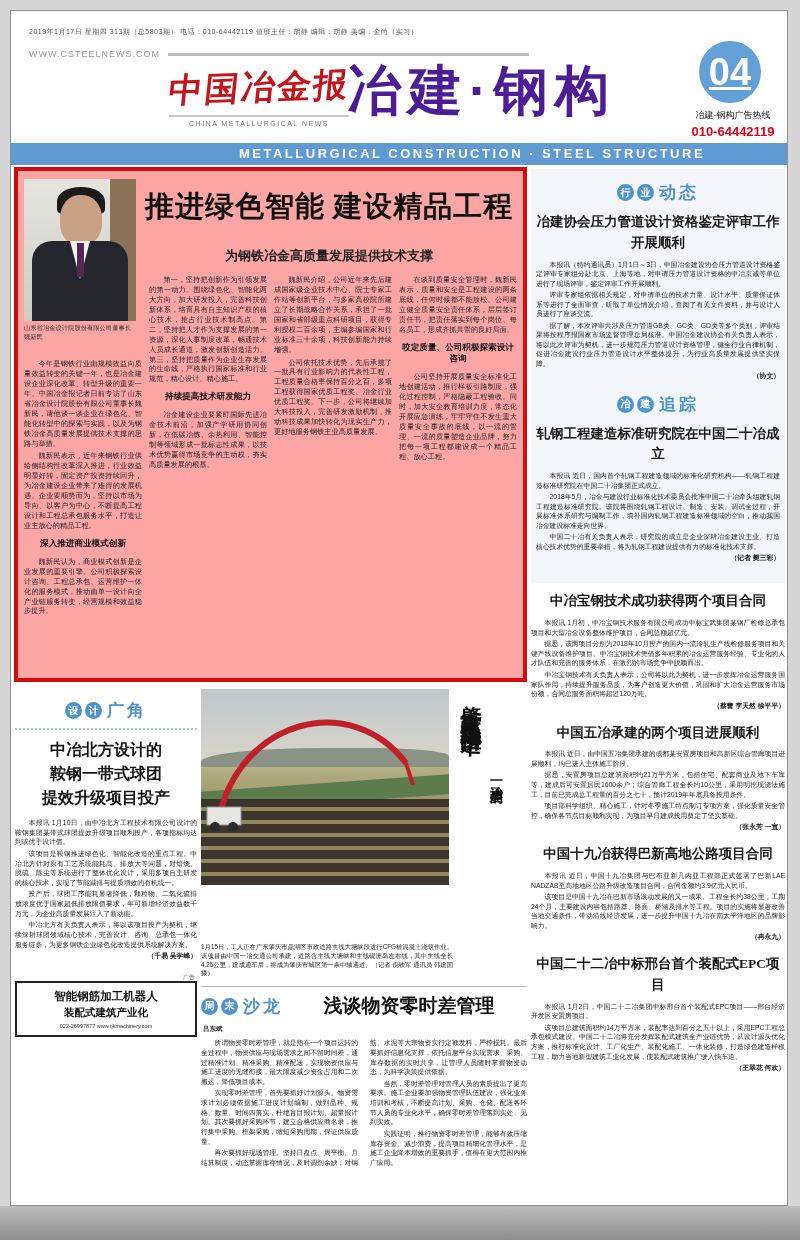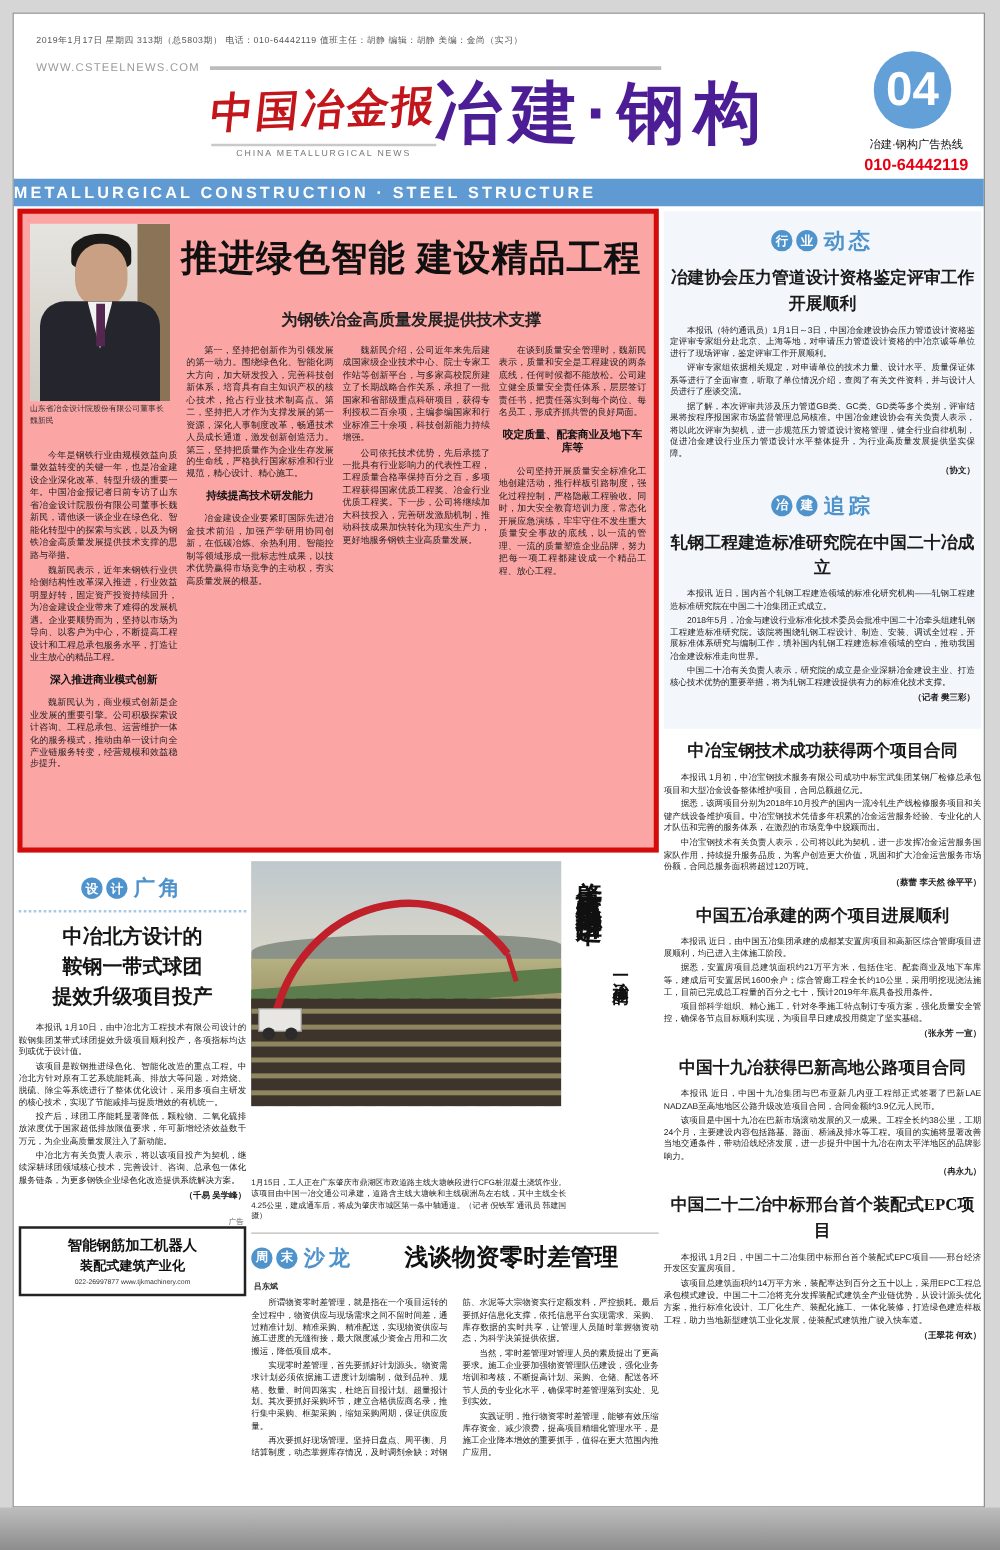--- a/index.html
+++ b/index.html
@@ -9,25 +9,25 @@
 
   
   .dateline{position:absolute;left:18px;top:16px;font-size:7px;color:#555;letter-spacing:.5px;}
   .webrow{position:absolute;left:18px;top:38px;width:500px;display:flex;align-items:center;gap:8px;}
   .website{font-size:9px;color:#9a9a9a;letter-spacing:1px;}
   .webline{flex:1;height:3px;background:#bcbcbc;}
   .logo-block{position:absolute;left:158px;top:54px;width:180px;text-align:center;}
   .logo-cn{font-size:34px;font-weight:900;color:#c3161c;transform:skewX(-8deg) rotate(-2deg);display:inline-block;font-family:"Liberation Serif",serif;letter-spacing:2px;}
   .logo-en{font-size:7px;color:#777;letter-spacing:1.5px;margin-top:4px;border-top:2px solid #c9c9c9;padding-top:3px;}
   .edition-title{position:absolute;left:336px;top:44px;font-size:54px;font-weight:900;color:#4c1d95;letter-spacing:7px;}
-  .page-circle{position:absolute;left:688px;top:30px;width:62px;height:62px;border-radius:50%;background:#63a0d8;color:#fff;font-size:38px;font-weight:700;display:flex;align-items:center;justify-content:center;}
+  .page-circle{position:absolute;left:688px;top:30px;width:62px;height:62px;border-radius:50%;background:#63a0d8;color:#fff;font-size:38px;font-weight:700;display:flex;align-items:center;justify-content:center;text-decoration:underline;}
   .hotline{position:absolute;left:672px;top:98px;width:100px;text-align:center;}
   .hotline-label{font-size:9px;font-weight:400;color:#111;}
   .hotline-number{font-size:13px;font-weight:900;color:#e60013;margin-top:2px;}
-  .banner{position:absolute;left:0;top:132px;width:100%;height:22px;background:#5f9ad2;color:#fff;font-size:13px;font-weight:700;letter-spacing:2.5px;line-height:22px;box-sizing:border-box;}
+  .banner{position:absolute;left:0;top:132px;width:100%;height:22px;background:#5f9ad2;color:#fff;font-size:13px;font-weight:700;letter-spacing:2.5px;line-height:22px;padding-left:228px;box-sizing:border-box;}
 
   
   .main-article{position:absolute;left:3px;top:156px;width:505px;height:507px;border:4px solid #d40b0b;background:#fca5a5;}
   .portrait{position:absolute;left:6px;top:8px;width:112px;height:142px;background:linear-gradient(#e6e4df,#cfccc4);overflow:hidden;}
   .portrait .frame{position:absolute;right:0;top:0;width:26px;height:100%;background:#8a7356;}
   .portrait .hair{position:absolute;left:33px;top:8px;width:48px;height:28px;background:#1c1a19;border-radius:50% 50% 20% 20%;}
   .portrait .head{position:absolute;left:36px;top:16px;width:42px;height:50px;background:#c9a084;border-radius:46% 46% 42% 42%;}
   .portrait .suit{position:absolute;left:8px;top:62px;width:96px;height:80px;background:#25262d;border-radius:20px 20px 0 0;}
   .portrait .shirt{position:absolute;left:46px;top:62px;width:20px;height:38px;background:#f2f2f2;clip-path:polygon(0 0,100% 0,50% 100%);}
   .portrait .tie{position:absolute;left:53px;top:64px;width:7px;height:34px;background:#55264f;}
@@ -132,21 +132,21 @@
           <p>第一，坚持把创新作为引领发展的第一动力。围绕绿色化、智能化两大方向，加大研发投入，完善科技创新体系，培育具有自主知识产权的核心技术，抢占行业技术制高点。第二，坚持把人才作为支撑发展的第一资源，深化人事制度改革，畅通技术人员成长通道，激发创新创造活力。第三，坚持把质量作为企业生存发展的生命线，严格执行国家标准和行业规范，精心设计、精心施工。</p>
           <div class="subhead">持续提高技术研发能力</div>
           <p>冶金建设企业要紧盯国际先进冶金技术前沿，加强产学研用协同创新，在低碳冶炼、余热利用、智能控制等领域形成一批标志性成果，以技术优势赢得市场竞争的主动权，夯实高质量发展的根基。</p>
         </div>
       <div class="col">
           <p>魏新民介绍，公司近年来先后建成国家级企业技术中心、院士专家工作站等创新平台，与多家高校院所建立了长期战略合作关系，承担了一批国家和省部级重点科研项目，获得专利授权二百余项，主编参编国家和行业标准三十余项，科技创新能力持续增强。</p>
           <p>公司依托技术优势，先后承揽了一批具有行业影响力的代表性工程，工程质量合格率保持百分之百，多项工程获得国家优质工程奖、冶金行业优质工程奖。下一步，公司将继续加大科技投入，完善研发激励机制，推动科技成果加快转化为现实生产力，更好地服务钢铁主业高质量发展。</p>
         </div>
       <div class="col">
           <p>在谈到质量安全管理时，魏新民表示，质量和安全是工程建设的两条底线，任何时候都不能放松。公司建立健全质量安全责任体系，层层签订责任书，把责任落实到每个岗位、每名员工，形成齐抓共管的良好局面。</p>
-          <div class="subhead">咬定质量、配套商业及地下车库等</div>
+          <div class="subhead">咬定质量、公司积极探索设计咨询</div>
           <p>公司坚持开展质量安全标准化工地创建活动，推行样板引路制度，强化过程控制，严格隐蔽工程验收。同时，加大安全教育培训力度，常态化开展应急演练，牢牢守住不发生重大质量安全事故的底线，以一流的管理、一流的质量塑造企业品牌，努力把每一项工程都建设成一个精品工程、放心工程。</p>
         </div>
     </div>
   </div>
 
   <div class="right-col">
     <div class="tint">
       <div class="badge">
         <span class="c">行</span>
         <span class="c">业</span>

